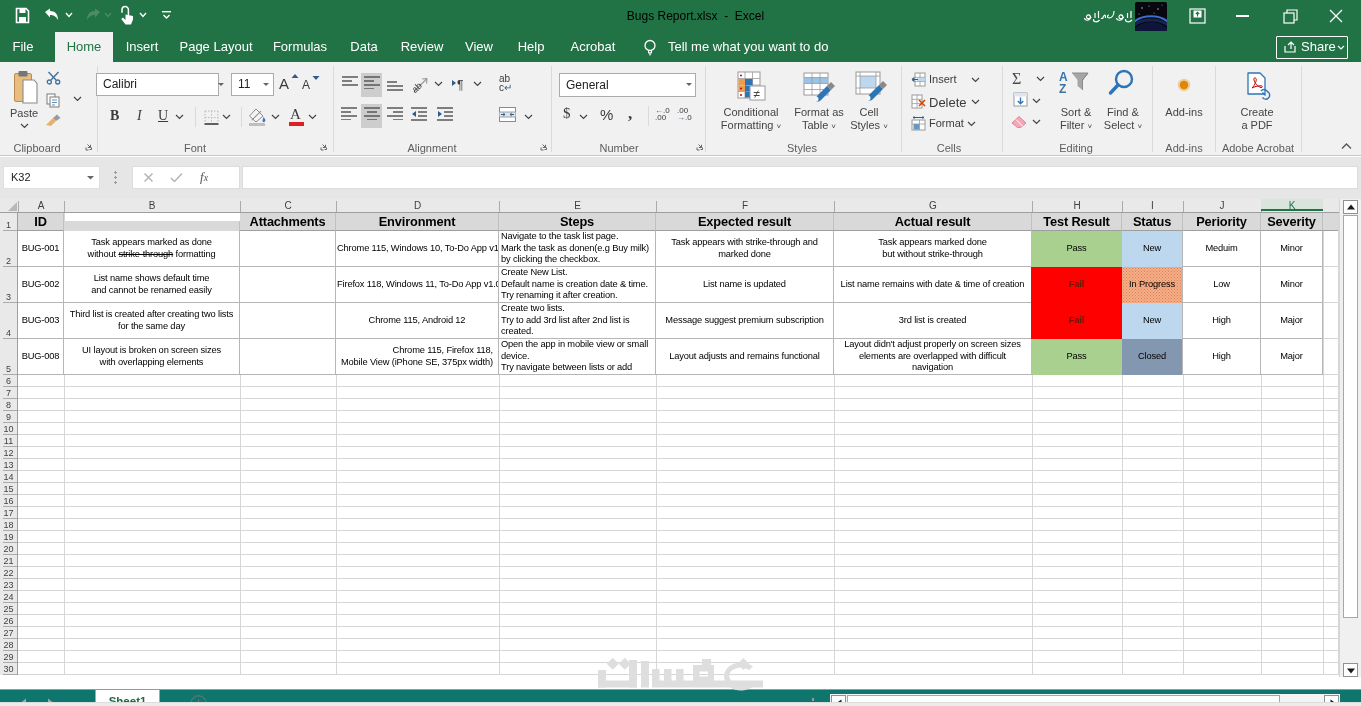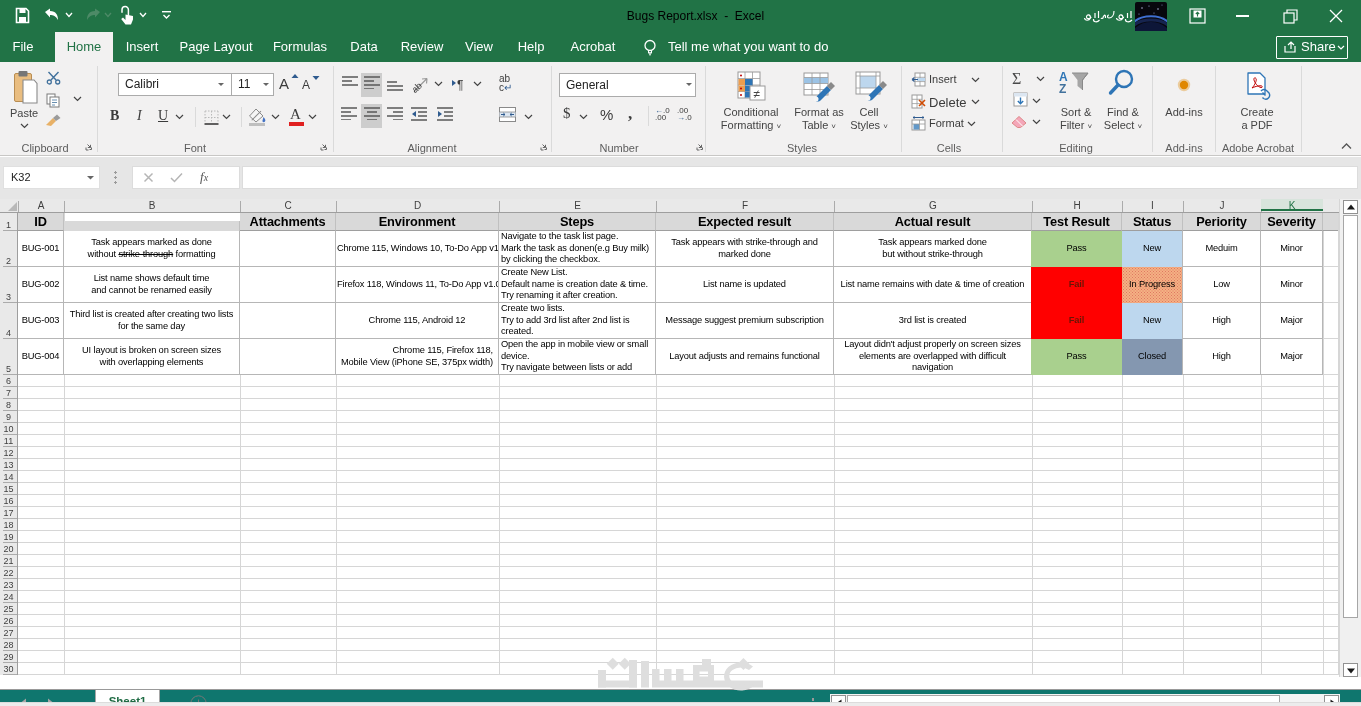--- a/index.html
+++ b/index.html
@@ -171,28 +171,28 @@
    <rect x="4" y="4" width="9" height="10" fill="#fff" stroke="#7a7a7a" stroke-width="1"></rect>
    <path d="M6 7 h5 M6 9.5 h5 M6 12 h3" stroke="#41719c" stroke-width="0.8"></path>
  </svg>
  <svg class="abs" style="left:45px;top:52px" width="16" height="13" viewBox="0 0 16 13">
    <path d="M1 11 L8 4 L11 7 L6 12 Z" fill="#e8b167"></path>
    <path d="M8 4 L12 0.5 L15.5 4 L11 7 Z" fill="#9b9b9b"></path>
  </svg>
  <svg class="abs" style="left:73px;top:34px" width="9" height="6" viewBox="0 0 9 6">
         <path d="M1 1 L4.5 4.5 L8 1" stroke="#444" stroke-width="1.2" fill="none"></path>
       </svg>
- <div class="glabel" style="left:8px;width:74px">Clipboard</div>
+ <div class="glabel" style="left:0px;width:74px">Clipboard</div>
  <svg class="launch" style="left:85px" width="8" height="8" viewBox="0 0 8 8">
         <path d="M1 4.5 V7 H3.5 M6.5 4.5 V6.5 H4.5" stroke="#666" stroke-width="1" fill="none"></path>
         <path d="M2.5 1.5 L5.5 4.5 M5.5 1.8 V4.5 H2.8" stroke="#666" stroke-width="1" fill="none"></path>
       </svg>
  <div class="gsep" style="left:97px"></div>
 
- <div class="combo" style="left:118px;top:11px;width:123px;height:23px;line-height:21px;padding-left:6px">Calibri</div>
+ <div class="combo" style="left:96px;top:11px;width:123px;height:23px;line-height:21px;padding-left:6px">Calibri</div>
  <svg class="abs" style="left:217px;top:20px" width="8" height="6" viewBox="0 0 8 6">
         <path d="M1 1 L4 4 L7 1" fill="#666"></path>
       </svg>
  <div class="combo" style="left:231px;top:11px;width:43px;height:23px;line-height:21px;padding-left:6px">11</div>
  <svg class="abs" style="left:262px;top:20px" width="8" height="6" viewBox="0 0 8 6">
         <path d="M1 1 L4 4 L7 1" fill="#666"></path>
       </svg>
  <div class="abs" style="left:279px;top:13px;font-size:15px;color:#3b3b3b">A</div>
  <svg class="abs" style="left:291px;top:12px" width="8" height="6" viewBox="0 0 8 6">
         <path d="M4 0 L7.5 4 H0.5 Z" fill="#2f5b8f"></path>
@@ -625,21 +625,21 @@
         </div>
   <div class="cell lcell" style="left:499px;top:104px;width:157px;height:36px;padding-left:2px">
           <span style="white-space:nowrap">Create two lists.<br>Try to add 3rd list after 2nd list is<br>created.</span>
         </div>
   <div class="cell" style="left:656px;top:104px;width:178px;height:36px;">Message suggest premium subscription</div>
   <div class="cell" style="left:834px;top:104px;width:198px;height:36px;">3rd list is created</div>
   <div class="cell nob" style="left:1032px;top:104px;width:90px;height:36px;background:#ff0000;color:#6a1505;font-weight:bold;left:1031px;width:91px">Fail</div>
   <div class="cell" style="left:1122px;top:104px;width:61px;height:36px;background:#bdd7ee;border-bottom:none">New</div>
   <div class="cell" style="left:1183px;top:104px;width:78px;height:36px;">High</div>
   <div class="cell" style="left:1261px;top:104px;width:62px;height:36px;">Major</div>
-  <div class="cell" style="left:18px;top:140px;width:46px;height:36px;">BUG-004</div>
+  <div class="cell" style="left:18px;top:140px;width:46px;height:36px;">BUG-008</div>
   <div class="cell" style="left:64px;top:140px;width:176px;height:36px;">
           <span>UI layout is broken on screen sizes<br>with overlapping elements</span>
         </div>
   <div class="cell" style="left:240px;top:140px;width:96px;height:36px;"></div>
   <div class="cell" style="left:336px;top:140px;width:163px;height:36px;">
           <span style="white-space:nowrap;text-align:right">Chrome 115, Firefox 118,<br>Mobile View (iPhone SE, 375px width)</span>
         </div>
   <div class="cell lcell" style="left:499px;top:140px;width:157px;height:36px;padding-left:2px">
           <span style="white-space:nowrap">Open the app in mobile view or small<br>device.<br>Try navigate between lists or add</span>
         </div>

